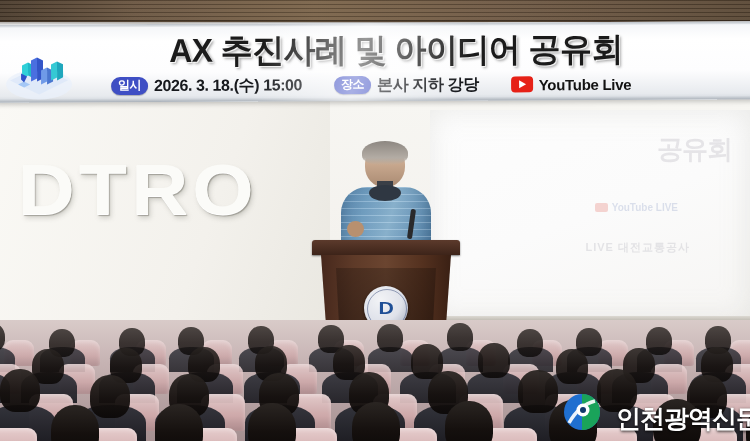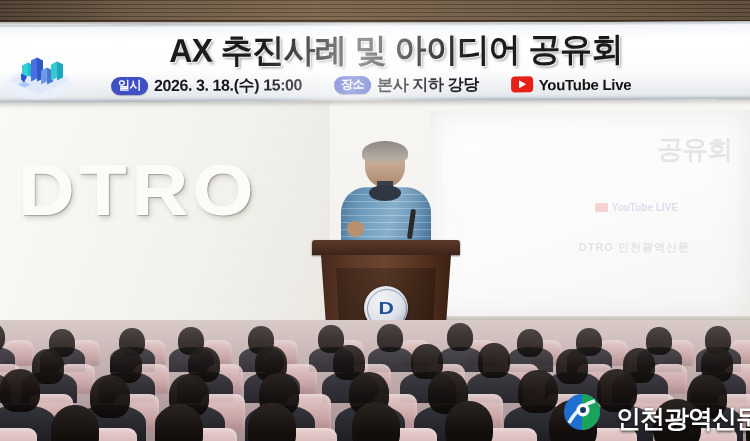--- a/index.html
+++ b/index.html
@@ -267,21 +267,21 @@
   <div class="wall"></div>
   <div class="wall-left"></div>
   <div class="dtro">DTRO</div>
 
   <div class="screen">
     <div class="scr-title">공유회</div>
     <div class="scr-yt">
       <span class="scr-yt-btn"></span>
       <span class="scr-yt-txt">YouTube LIVE</span>
     </div>
-    <div class="scr-logo">DTRO 인천광역신문</div>
+    <div class="scr-logo">LIVE 대전교통공사</div>
   </div>
   <div class="screen-frame-b"></div>
 
   <div class="speaker">
     <div class="head"></div>
     <div class="hair"></div>
     <div class="neck"></div>
     <div class="body"></div>
     <div class="collar"></div>
     <div class="hand"></div>

